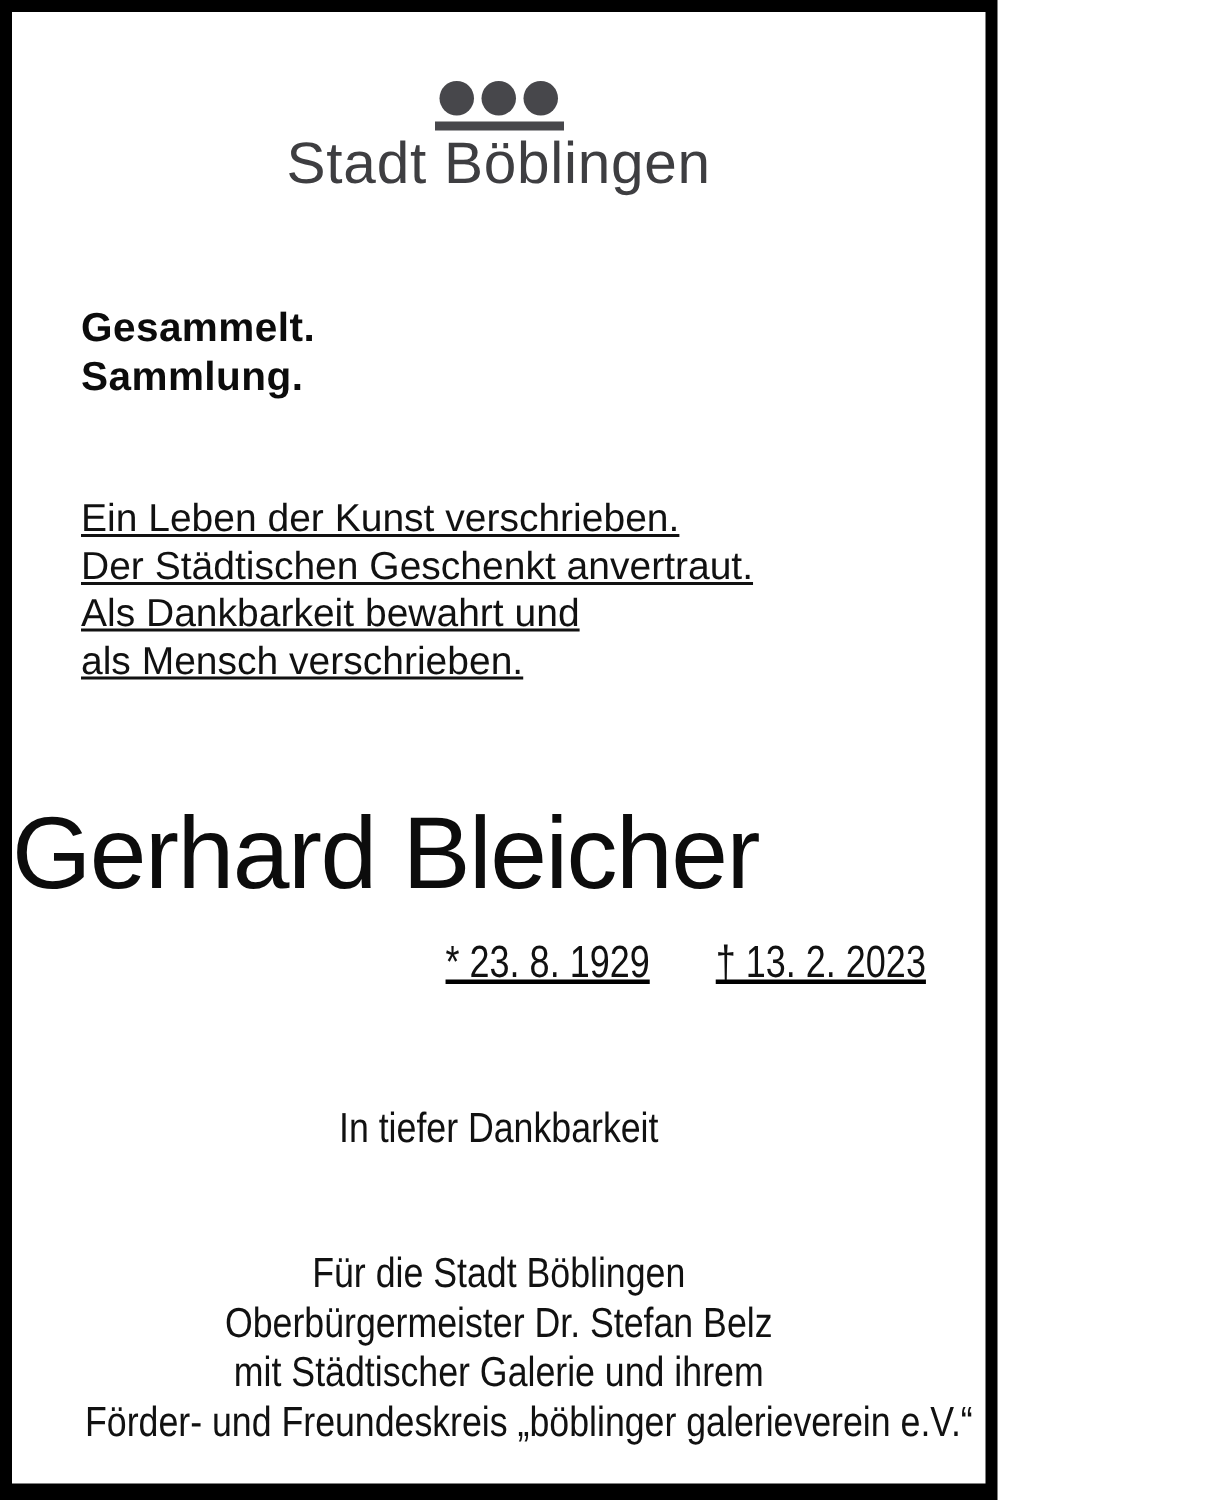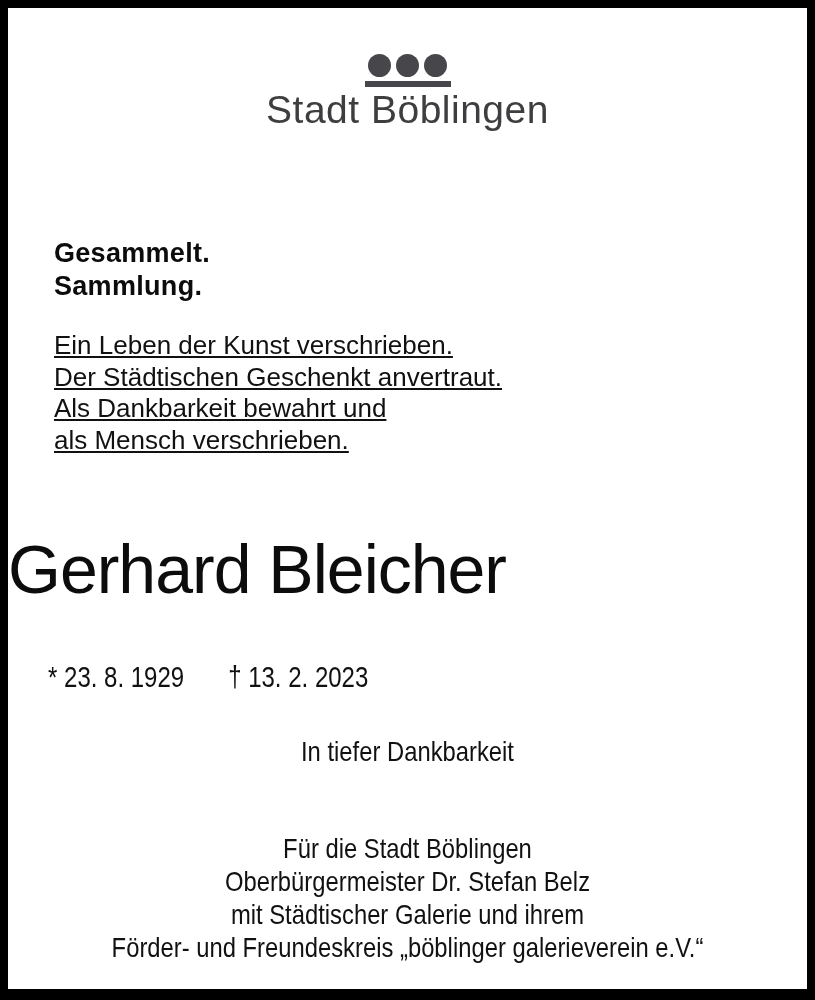--- a/index.html
+++ b/index.html
@@ -5,21 +5,21 @@
   * { margin: 0; padding: 0; box-sizing: border-box; }
   html, body { background: #ffffff; }
   body {
     width: 815px; height: 1000px;
     font-family: "Liberation Sans", sans-serif;
     position: relative;
     overflow: hidden;
   }
   .notice {
     position: absolute; inset: 0;
-    width: 815px; height: 1000px;
+    width: 665px; height: 1000px;
     background: #ffffff;
     border: 8px solid #000000;
     border-bottom-width: 11px;
   }
   
   .logo { position: absolute; top: 46px; left: 0; right: 0; text-align: center; }
   .logo-dots {
     display: flex; justify-content: center; gap: 5px;
   }
   .logo-dot {
@@ -35,39 +35,38 @@
     font-size: 39px; line-height: 1.15;
     color: var(--logo-text-color, #3e3e41);
     letter-spacing: 0.5px;
   }
   
   .headline {
     position: absolute; top: 194px; left: 46px;
     font-size: 27px; font-weight: bold;
     line-height: 33px; color: #0c0c0c;
     letter-spacing: 0.3px;
-    margin-top: 35px;
   }
   
   .intro {
     position: absolute; top: 322px; left: 46px;
     font-size: 26px; font-weight: normal;
     line-height: 31.5px; color: #111111; text-decoration: underline;
   }
   
   .deceased-name {
     position: absolute; top: 524px; left: 0; right: 0;
     text-align: left;
     font-size: 68px; font-weight: normal; line-height: 1.1;
     color: #0c0c0c; letter-spacing: -1px;
   }
   
   .dates {
-    position: absolute; top: 652px; left: 0; right: 0;
-    display: flex; justify-content: flex-start;
+    position: absolute; top: 617px; left: 0; right: 0;
+    display: flex; justify-content: flex-end; text-decoration: underline;
   }
   .dates-inner {
     display: inline-flex; gap: 55px;
     font-size: 30px; line-height: 1.1; color: #111111;
     transform: scaleX(0.8); transform-origin: center top;
     white-space: nowrap;
   }
   
   .gratitude {
     position: absolute; top: 729px; left: 0; right: 0;

